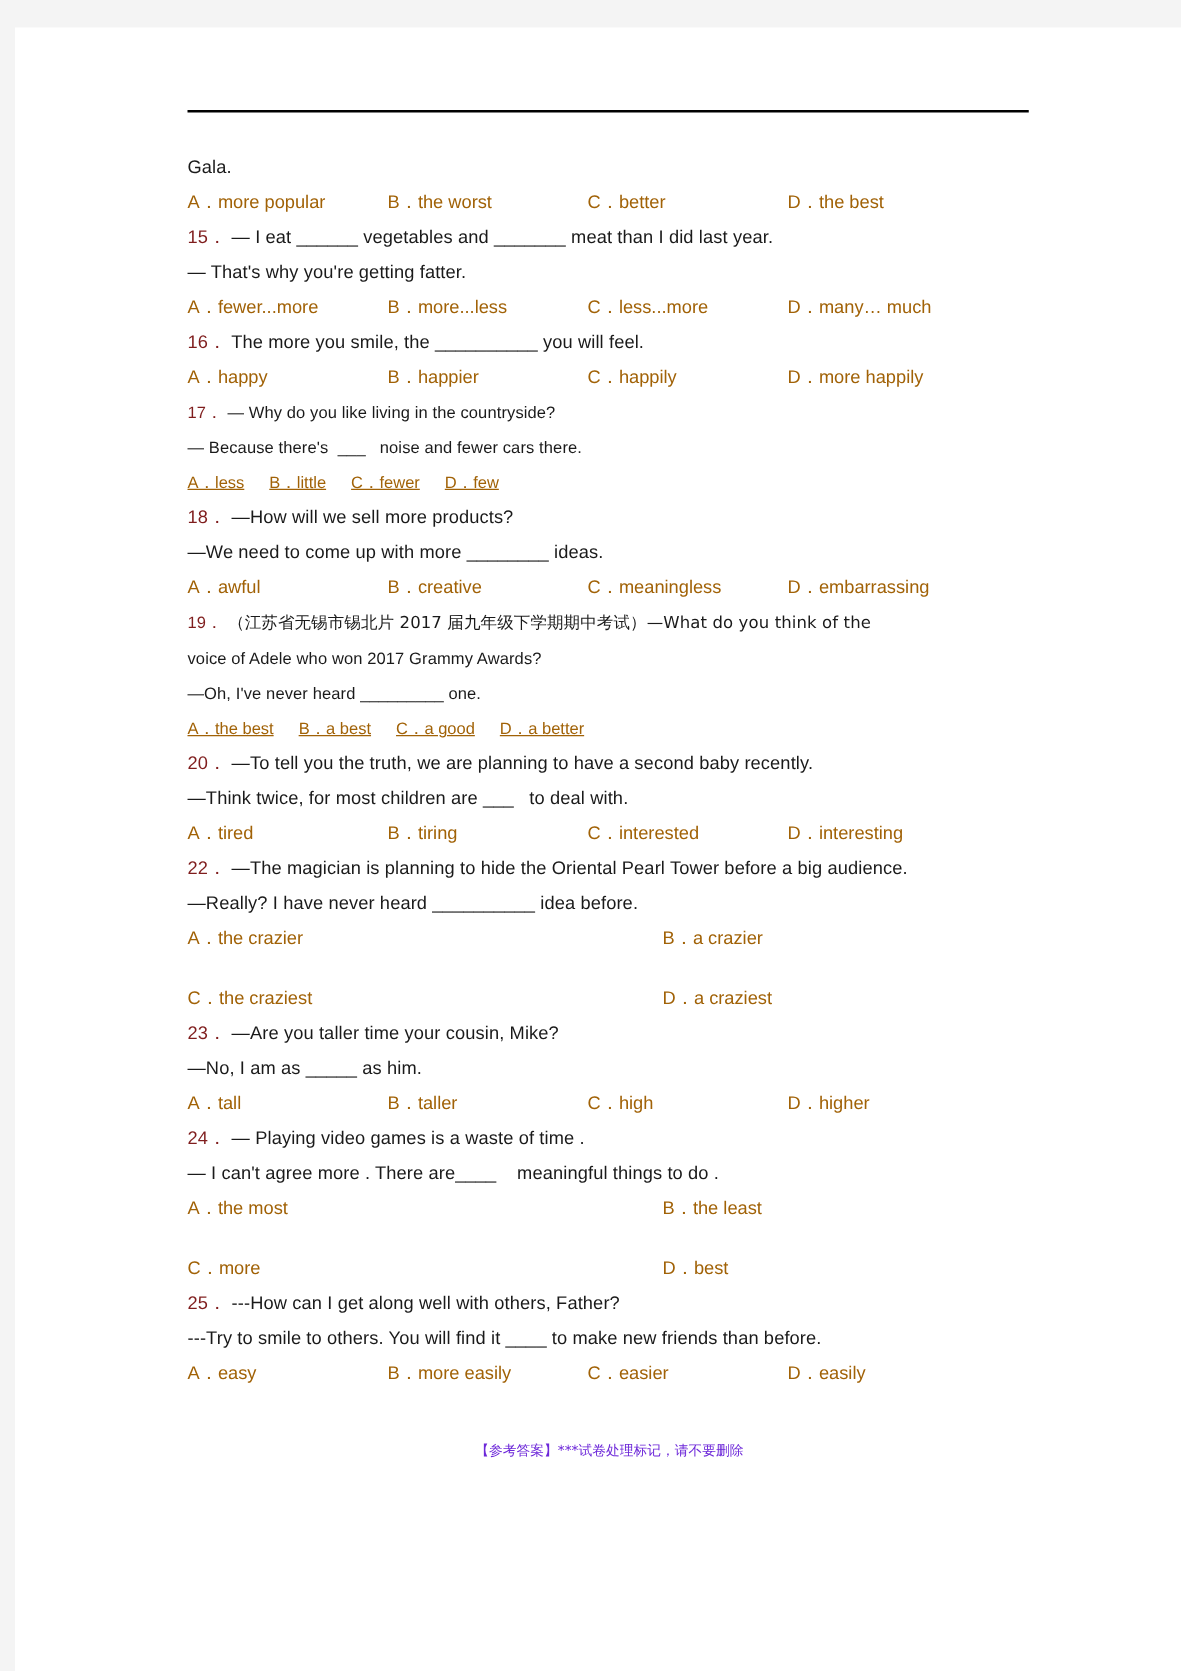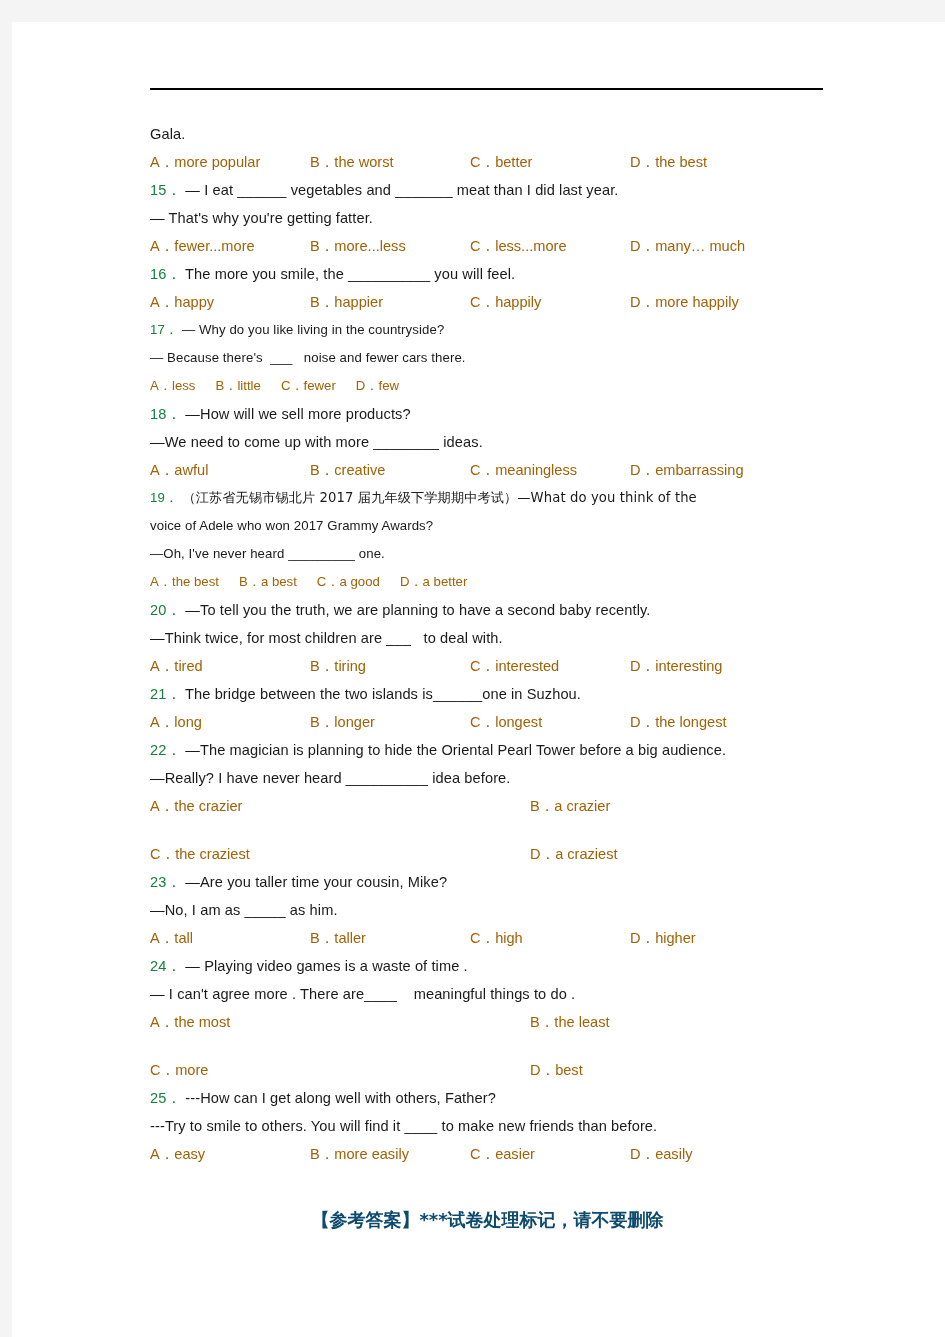--- a/index.html
+++ b/index.html
@@ -37,46 +37,46 @@
     font-size: 14.6px;
     line-height: 28px;
     color: #1a1a1a;
     white-space: pre;
     letter-spacing: 0.1px;
   }
   .line.small {
     font-size: 13.2px;
   }
   .qnum {
-    color: #15803d;
+    color: #7f1d1d;
   }
   .opts {
     display: block;
     font-size: 14.6px;
     line-height: 28px;
     color: #a16207;
     white-space: pre;
   }
-  .opts.small { font-size: 13.2px; }
+  .opts.small { font-size: 13.2px; text-decoration: underline; }
   .opt-grid4 {
     display: grid;
     grid-template-columns: 160px 160px 160px 195px;
   }
   .opt-grid2 {
     display: grid;
     grid-template-columns: 360px 315px;
     gap: 20px;
   }
   .opt-inline span { margin-right: 20px; }
   .answer-mark {
     margin-top: 40px;
     font-family: "Liberation Serif", serif;
-    font-weight: bold;
-    font-size: 18px;
-    color: #0c4a6e;
+    font-weight: normal;
+    font-size: 11px;
+    color: #6d28d9;
     white-space: pre;
   }
   .cjk { font-family: "DejaVu Sans", sans-serif; text-align: center; }
 </style>
 </head>
 <body>
 
 <div class="page">
   <div class="content">
 
@@ -116,24 +116,20 @@
           <div class="line small">voice of Adele who won 2017 Grammy Awards?</div>
           <div class="line small">—Oh, I've never heard _________ one.</div>
           <div class="opts opt-inline small"><span>A．the best</span><span>B．a best</span><span>C．a good</span><span>D．a better</span></div>
         </div>
         <div>
           <div class="line"><span class="qnum">20．</span><span> —To tell you the truth, we are planning to have a second baby recently.</span></div>
           <div class="line">—Think twice, for most children are ___   to deal with.</div>
           <div class="opts opt-grid4"><span>A．tired</span><span>B．tiring</span><span>C．interested</span><span>D．interesting</span></div>
         </div>
         <div>
-          <div class="line"><span class="qnum">21．</span><span> The bridge between the two islands is______one in Suzhou.</span></div>
-          <div class="opts opt-grid4"><span>A．long</span><span>B．longer</span><span>C．longest</span><span>D．the longest</span></div>
-        </div>
-        <div>
           <div class="line"><span class="qnum">22．</span><span> —The magician is planning to hide the Oriental Pearl Tower before a big audience.</span></div>
           <div class="line">—Really? I have never heard __________ idea before.</div>
           <div class="opts opt-grid2"><span>A．the crazier</span><span>B．a crazier</span><span>C．the craziest</span><span>D．a craziest</span></div>
         </div>
         <div>
           <div class="line"><span class="qnum">23．</span><span> —Are you taller time your cousin, Mike?</span></div>
           <div class="line">—No, I am as _____ as him.</div>
           <div class="opts opt-grid4"><span>A．tall</span><span>B．taller</span><span>C．high</span><span>D．higher</span></div>
         </div>
         <div>

